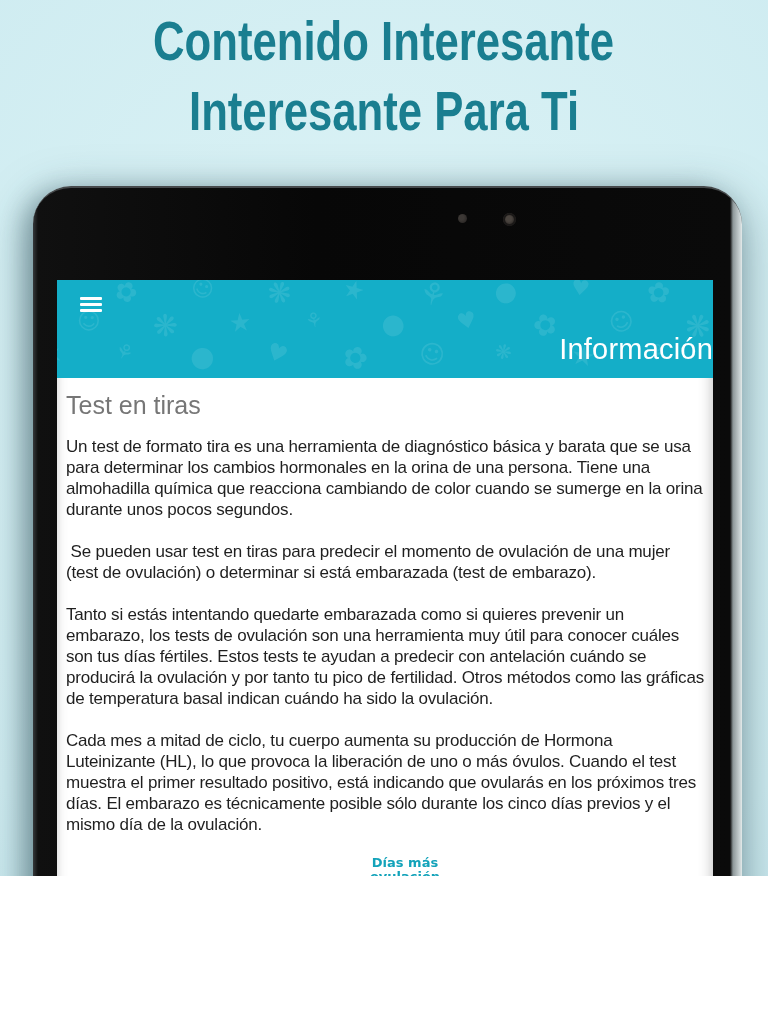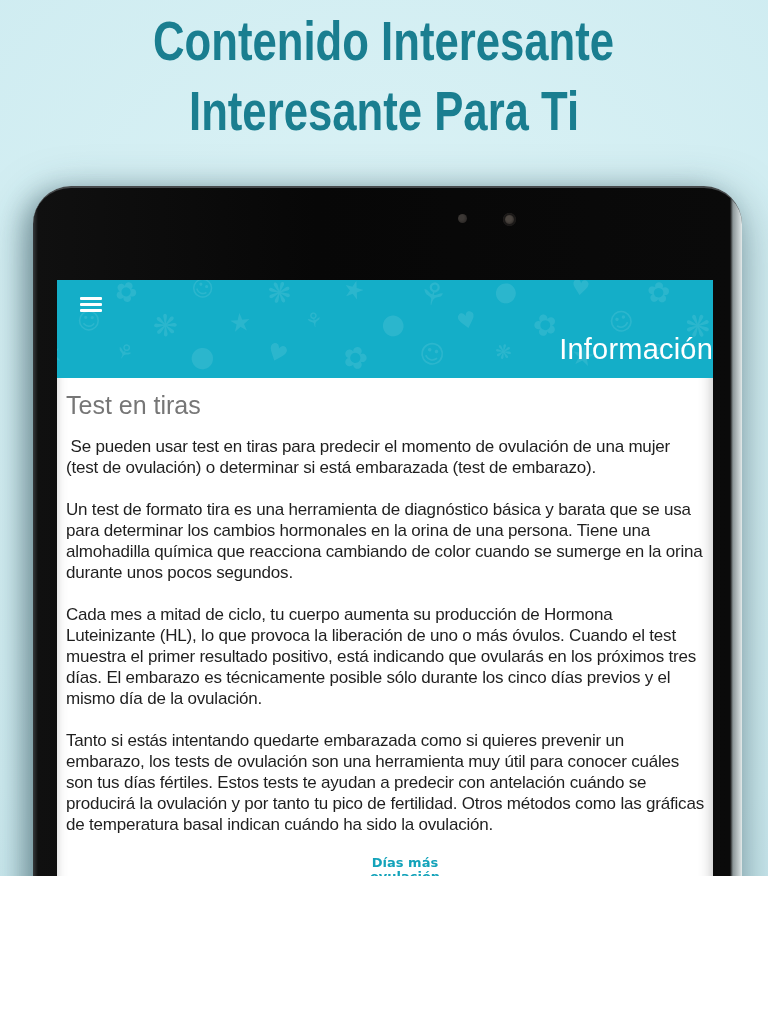--- a/index.html
+++ b/index.html
@@ -102,25 +102,25 @@
         <div class="hamburger">
           <i></i>
             <i></i>
             <i></i>
         </div>
         <div class="app-title">Información</div>
       </header>
 
       <main class="content">
         <h2>Test en tiras</h2>
+        <p>Un test de formato tira es una herramienta de diagnóstico básica y barata que se usa para determinar los cambios hormonales en la orina de una persona. Tiene una almohadilla química que reacciona cambiando de color cuando se sumerge en la orina durante unos pocos segundos.</p>
         <p>&nbsp;Se pueden usar test en tiras para predecir el momento de ovulación de una mujer (test de ovulación) o determinar si está embarazada (test de embarazo).</p>
-        <p>Un test de formato tira es una herramienta de diagnóstico básica y barata que se usa para determinar los cambios hormonales en la orina de una persona. Tiene una almohadilla química que reacciona cambiando de color cuando se sumerge en la orina durante unos pocos segundos.</p>
 
+        <p>Tanto si estás intentando quedarte embarazada como si quieres prevenir un embarazo, los tests de ovulación son una herramienta muy útil para conocer cuáles son tus días fértiles. Estos tests te ayudan a predecir con antelación cuándo se producirá la ovulación y por tanto tu pico de fertilidad. Otros métodos como las gráficas de temperatura basal indican cuándo ha sido la ovulación.</p>
         <p>Cada mes a mitad de ciclo, tu cuerpo aumenta su producción de Hormona Luteinizante (HL), lo que provoca la liberación de uno o más óvulos. Cuando el test muestra el primer resultado positivo, está indicando que ovularás en los próximos tres días. El embarazo es técnicamente posible sólo durante los cinco días previos y el mismo día de la ovulación.</p>
-        <p>Tanto si estás intentando quedarte embarazada como si quieres prevenir un embarazo, los tests de ovulación son una herramienta muy útil para conocer cuáles son tus días fértiles. Estos tests te ayudan a predecir con antelación cuándo se producirá la ovulación y por tanto tu pico de fertilidad. Otros métodos como las gráficas de temperatura basal indican cuándo ha sido la ovulación.</p>
 
         <figure class="chart">
           <div class="chart-title">Días más ovulación</div>
 
           <div class="band band-regla"></div>
           <div class="band band-light"></div>
           <div class="band band-mid"></div>
           <div class="regla-label">Regla</div>
 
           <div class="axis-y"></div>

